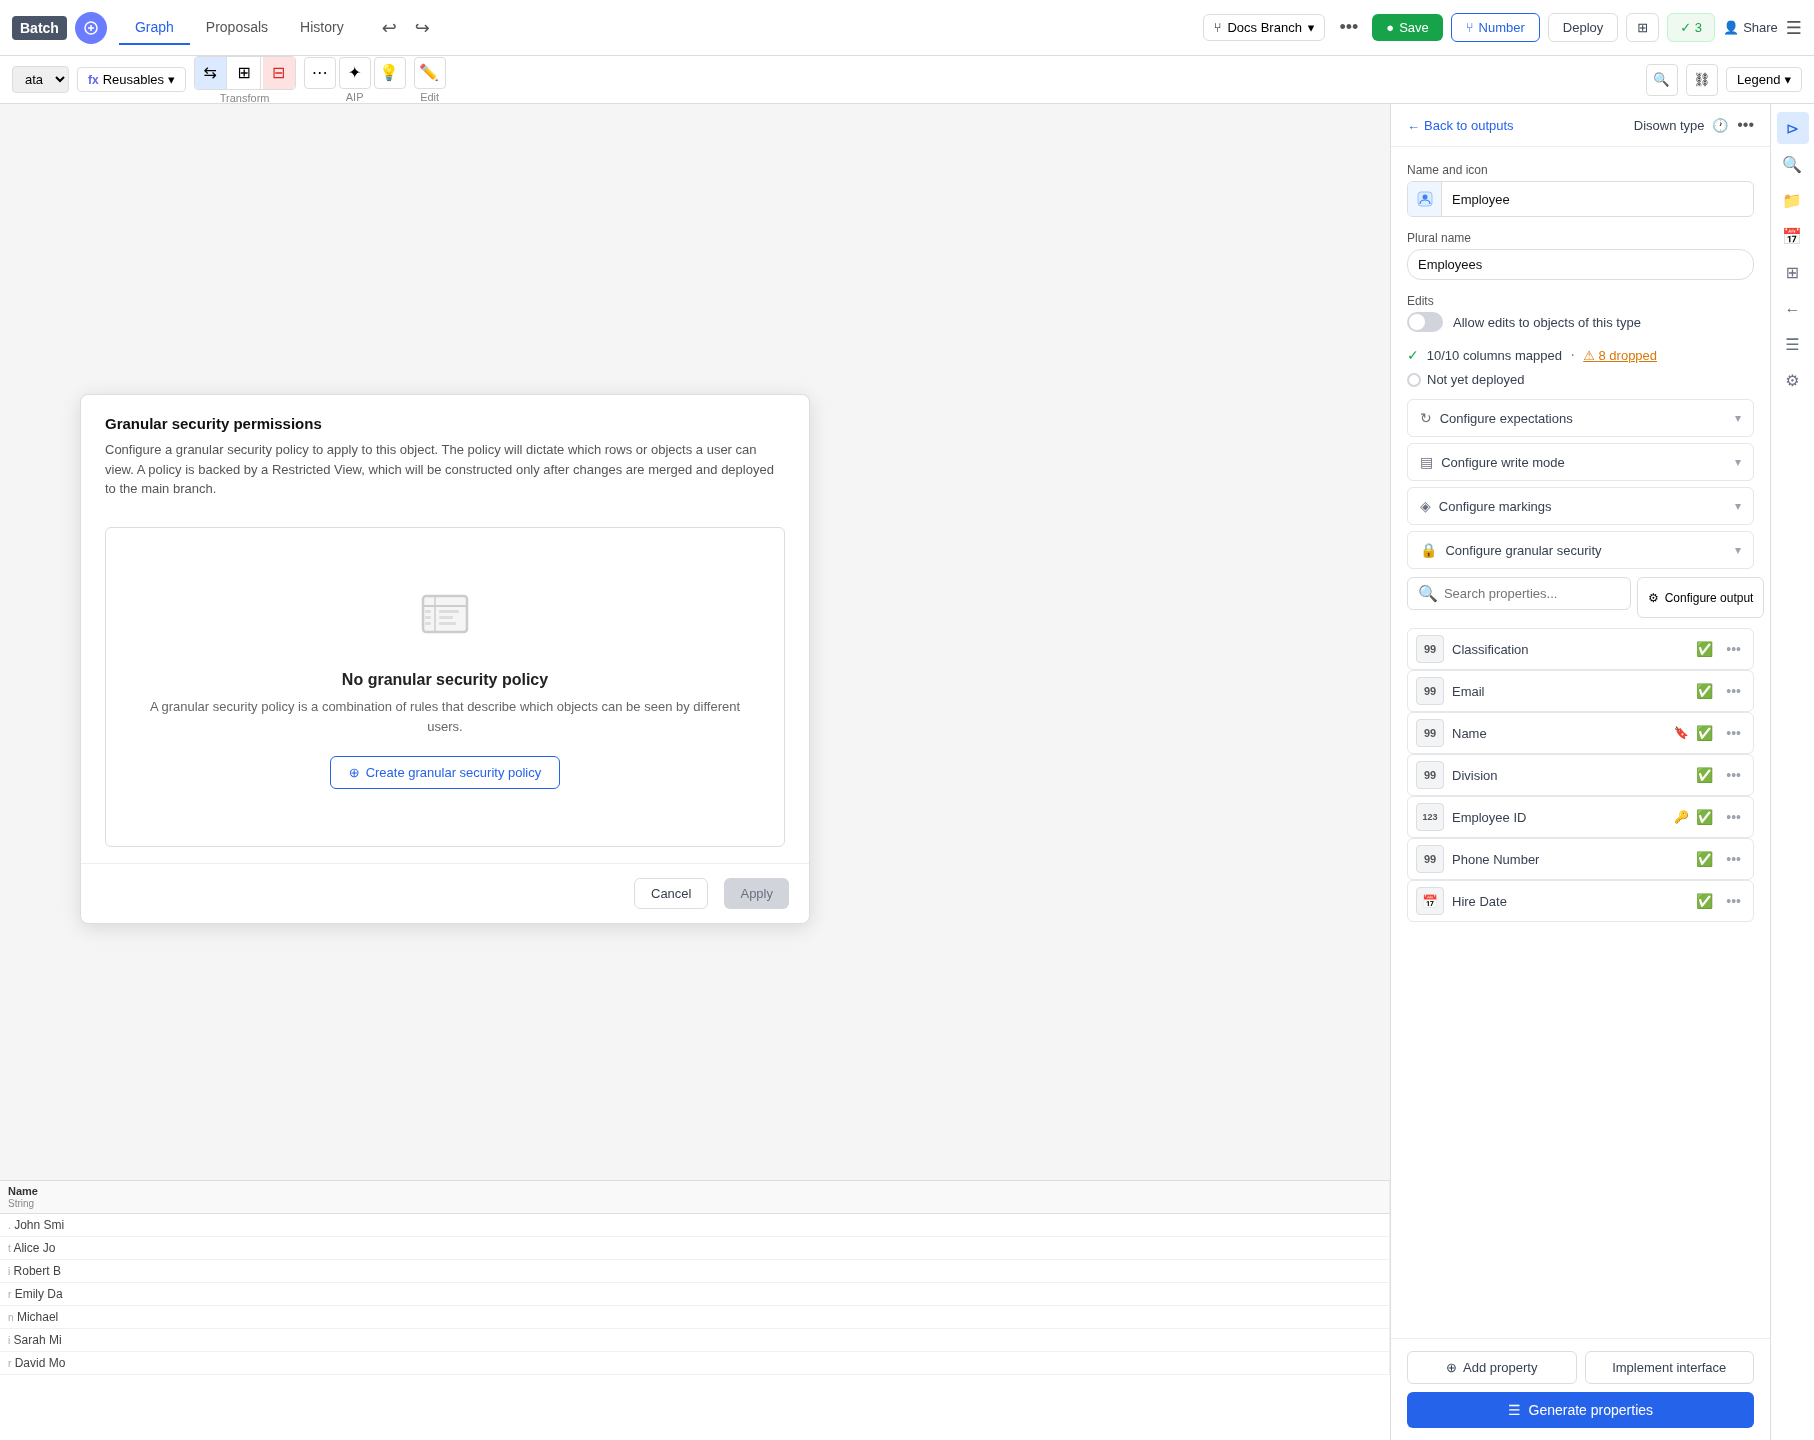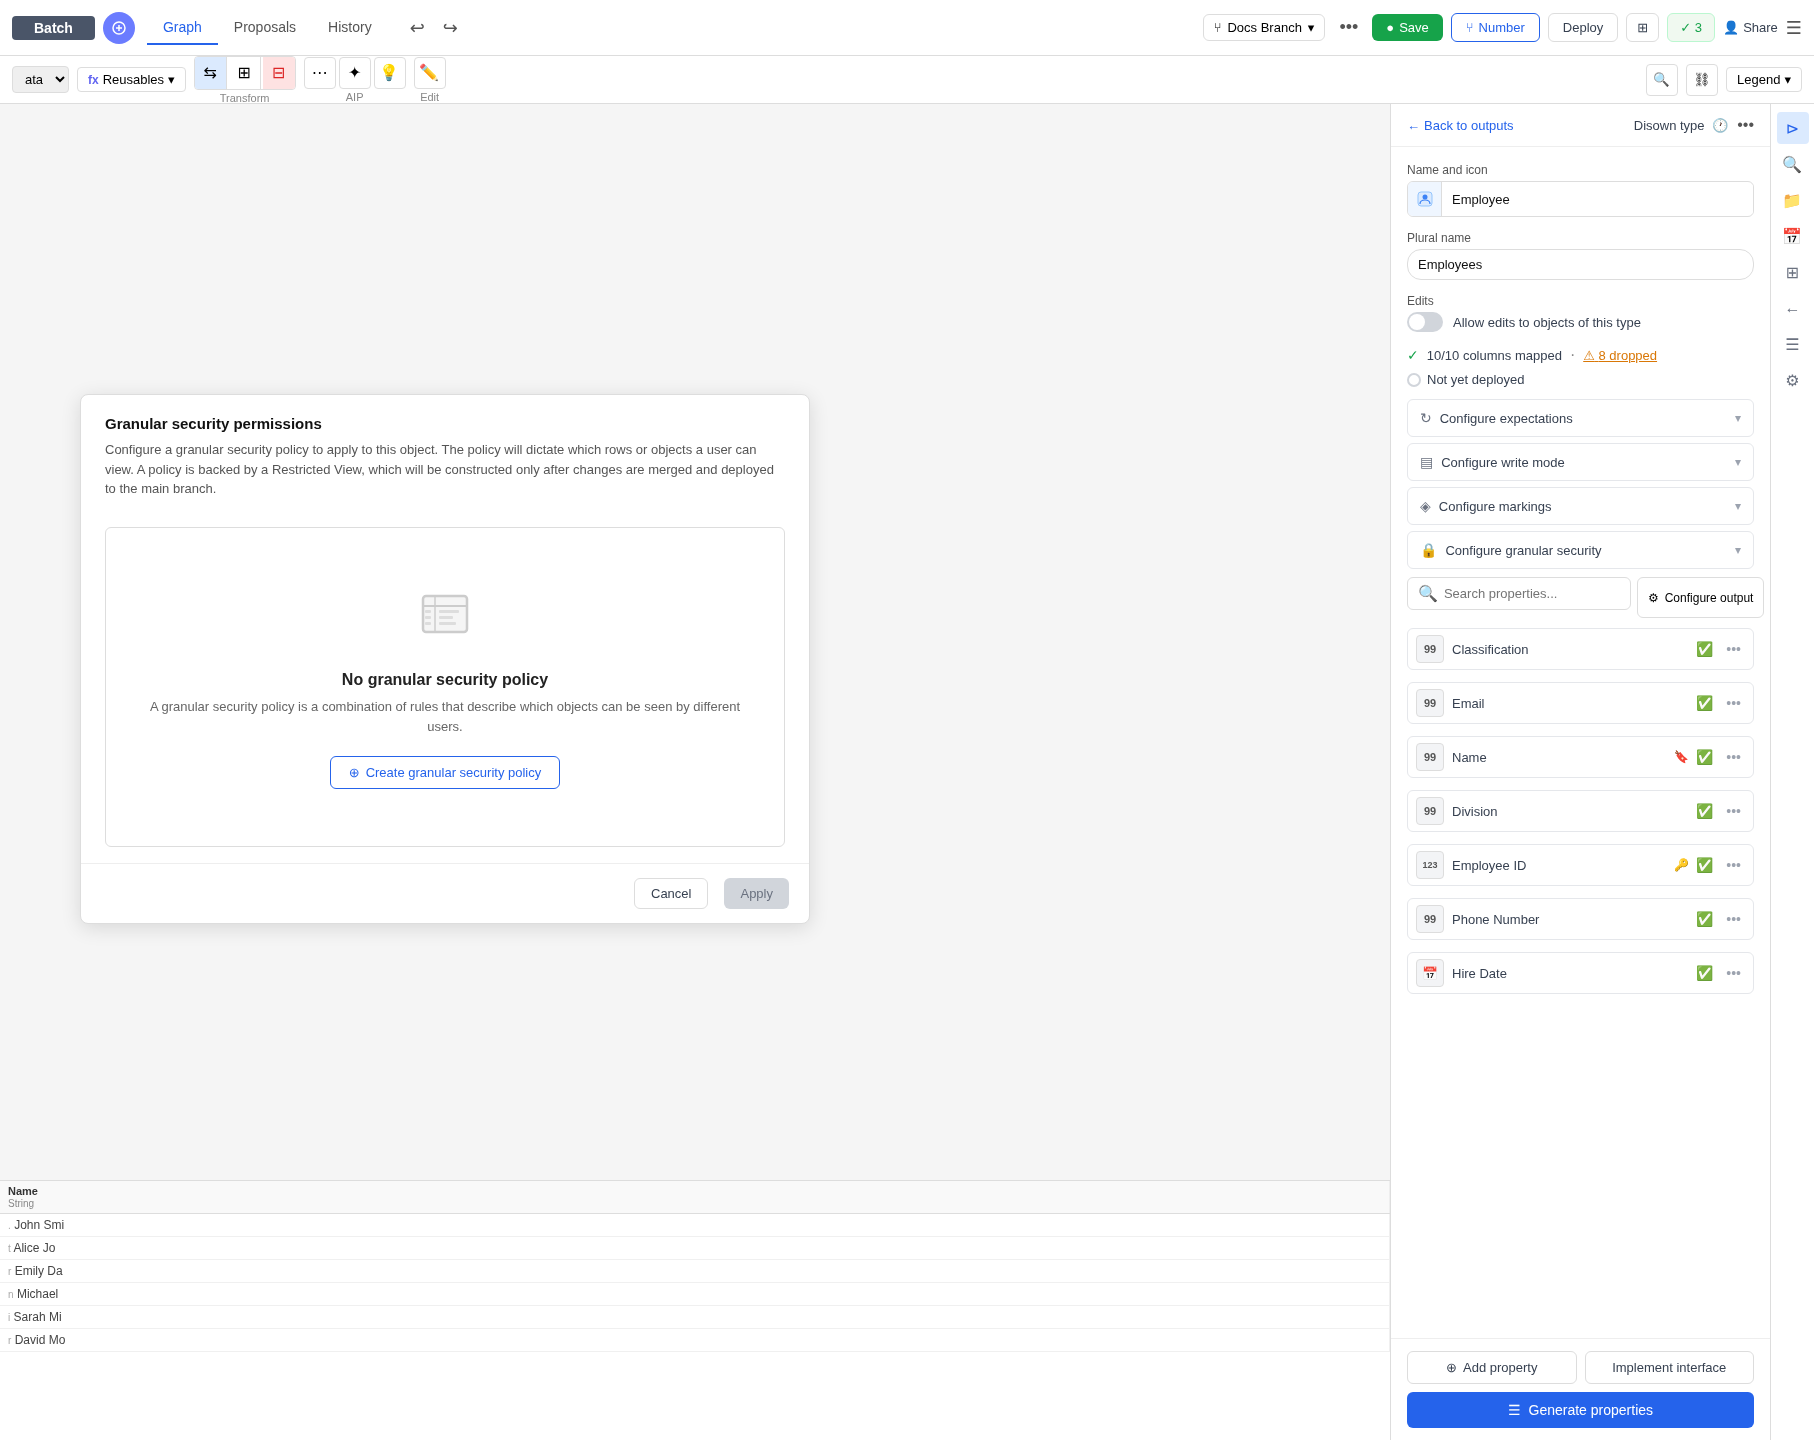--- a/index.html
+++ b/index.html
@@ -1,20 +1,20 @@
 <!DOCTYPE html>
 <html><head>
   <meta charset="utf-8">
   <style>
     * { box-sizing: border-box; margin: 0; padding: 0; }
     body { font-family: -apple-system, BlinkMacSystemFont, 'Segoe UI', sans-serif; background: #f0f0f0; overflow: hidden; width: 1814px; height: 1440px; }
 
     
     .top-bar { display: flex; align-items: center; background: #fff; border-bottom: 1px solid #ddd; height: 56px; padding: 0 12px; gap: 8px; }
-    .batch-btn { background: #4a5568; color: #fff; border: none; border-radius: 4px; padding: 4px 22px; font-size: 14px; font-weight: 600; cursor: pointer; }
+    .batch-btn { background: #4a5568; color: #fff; border: none; border-radius: 4px; padding: 4px 8px; font-size: 14px; font-weight: 600; cursor: pointer; }
     .icon-btn-circle { width: 32px; height: 32px; border-radius: 50%; background: #6b7cff; border: none; cursor: pointer; display: flex; align-items: center; justify-content: center; }
     .nav-tabs { display: flex; gap: 0; margin-left: 4px; }
     .nav-tab { padding: 8px 16px; font-size: 14px; cursor: pointer; color: #555; border-bottom: 2px solid transparent; text-decoration: none; }
     .nav-tab.active { color: #2563eb; border-bottom: 2px solid #2563eb; font-weight: 500; }
     .spacer { flex: 1; }
     .branch-btn { display: flex; align-items: center; gap: 6px; border: 1px solid #ddd; border-radius: 6px; padding: 5px 10px; font-size: 13px; cursor: pointer; background: #fff; }
     .more-btn { background: none; border: none; cursor: pointer; font-size: 18px; color: #555; padding: 4px 6px; }
     .save-btn { background: #16a34a; color: #fff; border: none; border-radius: 6px; padding: 6px 14px; font-size: 13px; font-weight: 500; cursor: pointer; display: flex; align-items: center; gap: 5px; }
     .propose-btn { background: #fff; color: #2563eb; border: 1px solid #2563eb; border-radius: 6px; padding: 6px 14px; font-size: 13px; font-weight: 500; cursor: pointer; display: flex; align-items: center; gap: 5px; }
     .deploy-btn { background: #fff; color: #374151; border: 1px solid #ddd; border-radius: 6px; padding: 6px 14px; font-size: 13px; cursor: pointer; }
@@ -100,21 +100,21 @@
     .config-row-left { display: flex; align-items: center; gap: 8px; font-size: 13px; color: #374151; }
     .config-icon { font-size: 14px; color: #6b7280; }
     .chevron-down { font-size: 12px; color: #9ca3af; }
 
     .search-bar { display: flex; align-items: center; gap: 6px; border: 1px solid #ddd; border-radius: 6px; padding: 6px 10px; margin-bottom: 8px; }
     .search-input { border: none; outline: none; font-size: 13px; flex: 1; color: #374151; background: transparent; }
     .configure-output-btn { display: flex; align-items: center; gap: 6px; border: 1px solid #ddd; border-radius: 6px; padding: 6px 10px; font-size: 12px; cursor: pointer; background: #fff; white-space: nowrap; }
 
     .search-config-row { display: flex; gap: 6px; margin-bottom: 10px; }
 
-    .property-list { display: flex; flex-direction: column; gap: 12px; }
+    .property-list { display: flex; flex-direction: column; gap: 0; }
     .property-item { display: flex; align-items: center; gap: 8px; padding: 6px 8px; border: 1px solid #e5e7eb; border-radius: 6px; }
     .prop-type-badge { width: 28px; height: 28px; background: #f3f4f6; border: 1px solid #ddd; border-radius: 4px; display: flex; align-items: center; justify-content: center; font-size: 11px; color: #555; font-weight: 600; }
     .prop-name { flex: 1; font-size: 13px; color: #374151; }
     .prop-icon-small { font-size: 12px; color: #888; }
     .prop-check { color: #16a34a; font-size: 14px; }
     .prop-more { background: none; border: none; cursor: pointer; color: #9ca3af; font-size: 14px; padding: 0 4px; }
     .prop-key-icon { font-size: 12px; color: #d97706; }
 
     
     .sidebar-footer { padding: 12px 16px; border-top: 1px solid #eee; display: flex; flex-direction: column; gap: 8px; }
@@ -273,20 +273,23 @@
           </tr>
         </thead>
         <tbody>
           <tr>
               <td><span style="color:#aaa;font-size:10px;">.</span> <span>John Smi</span></td>
             </tr>
           <tr>
               <td><span style="color:#aaa;font-size:10px;">t</span> <span>Alice Jo</span></td>
             </tr>
           <tr>
+              <td><span style="color:#aaa;font-size:10px;">i</span> <span>Robert B</span></td>
+            </tr>
+          <tr>
               <td><span style="color:#aaa;font-size:10px;">r</span> <span>Emily Da</span></td>
             </tr>
           <tr>
               <td><span style="color:#aaa;font-size:10px;">n</span> <span>Michael</span></td>
             </tr>
           <tr>
               <td><span style="color:#aaa;font-size:10px;">i</span> <span>Sarah Mi</span></td>
             </tr>
           <tr>
               <td><span style="color:#aaa;font-size:10px;">r</span> <span>David Mo</span></td>

